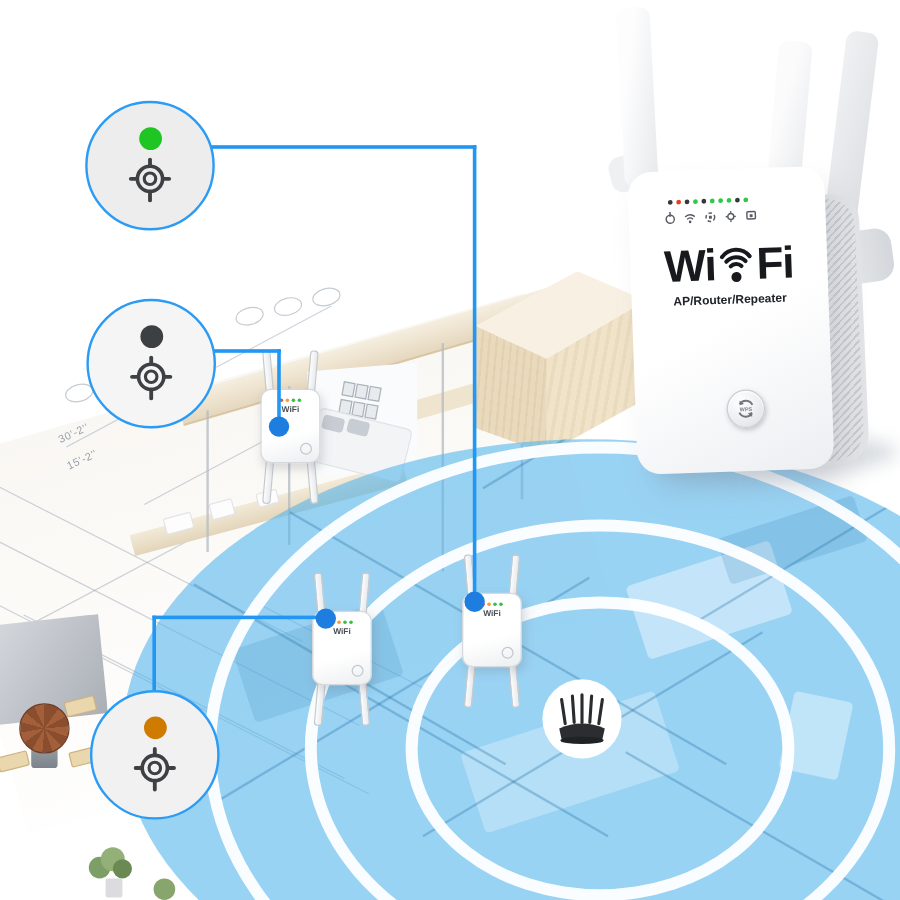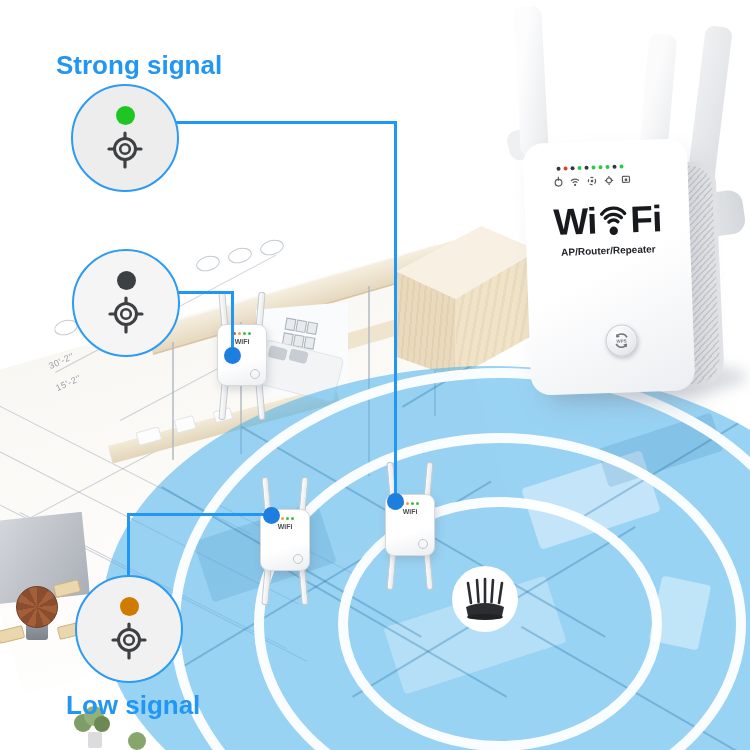--- a/index.html
+++ b/index.html
@@ -269,21 +269,20 @@
   <div class="wire" style="left:170px;top:121px;width:227px;height:3px;"></div>
   <div class="wire" style="left:394px;top:121px;width:3px;height:384px;"></div>
   <div class="wire" style="left:173px;top:291px;width:61px;height:3px;"></div>
   <div class="wire" style="left:231px;top:291px;width:3px;height:68px;"></div>
   <div class="wire" style="left:127px;top:513px;width:146px;height:3px;"></div>
   <div class="wire" style="left:127px;top:513px;width:3px;height:68px;"></div>
   <div class="node" style="left:387px;top:493px;"></div>
   <div class="node" style="left:224px;top:347px;"></div>
   <div class="node" style="left:263px;top:507px;"></div>
 
-  <div class="sig-text" style="left:56px;top:52px;">Strong signal</div>
   <div class="sig-circle" style="left:71px;top:84px;">
     <div class="sig-dot" style="background: rgb(31, 197, 34);"></div>
     <svg width="36" height="38" viewBox="0 0 36 38">
       <circle cx="18" cy="18" r="10.5" fill="none" stroke="#3e4043" stroke-width="3"></circle>
       <circle cx="18" cy="18" r="4.8" fill="none" stroke="#3e4043" stroke-width="2.6"></circle>
       <line x1="18" y1="2" x2="18" y2="7" stroke="#3e4043" stroke-width="3.2" stroke-linecap="round"></line>
       <line x1="18" y1="29" x2="18" y2="36" stroke="#3e4043" stroke-width="3.2" stroke-linecap="round"></line>
       <line x1="2" y1="18" x2="7" y2="18" stroke="#3e4043" stroke-width="3.2" stroke-linecap="round"></line>
       <line x1="29" y1="18" x2="34" y2="18" stroke="#3e4043" stroke-width="3.2" stroke-linecap="round"></line>
     </svg>
@@ -303,21 +302,20 @@
     <div class="sig-dot" style="background: rgb(206, 123, 0);"></div>
     <svg width="36" height="38" viewBox="0 0 36 38">
       <circle cx="18" cy="18" r="10.5" fill="none" stroke="#3e4043" stroke-width="3"></circle>
       <circle cx="18" cy="18" r="4.8" fill="none" stroke="#3e4043" stroke-width="2.6"></circle>
       <line x1="18" y1="2" x2="18" y2="7" stroke="#3e4043" stroke-width="3.2" stroke-linecap="round"></line>
       <line x1="18" y1="29" x2="18" y2="36" stroke="#3e4043" stroke-width="3.2" stroke-linecap="round"></line>
       <line x1="2" y1="18" x2="7" y2="18" stroke="#3e4043" stroke-width="3.2" stroke-linecap="round"></line>
       <line x1="29" y1="18" x2="34" y2="18" stroke="#3e4043" stroke-width="3.2" stroke-linecap="round"></line>
     </svg>
   </div>
-  <div class="sig-text" style="left:66px;top:692px;">Low signal</div>
 
   <div class="device">
     <div class="dev-shadow"></div>
     <div class="ant-back"></div>
     <div class="hinge-back"></div>
     <div class="nub-left"></div>
     <div class="ant-left"></div>
     <div class="side-panel"></div>
     <div class="ant-right"></div>
     <div class="hinge-right"></div>

